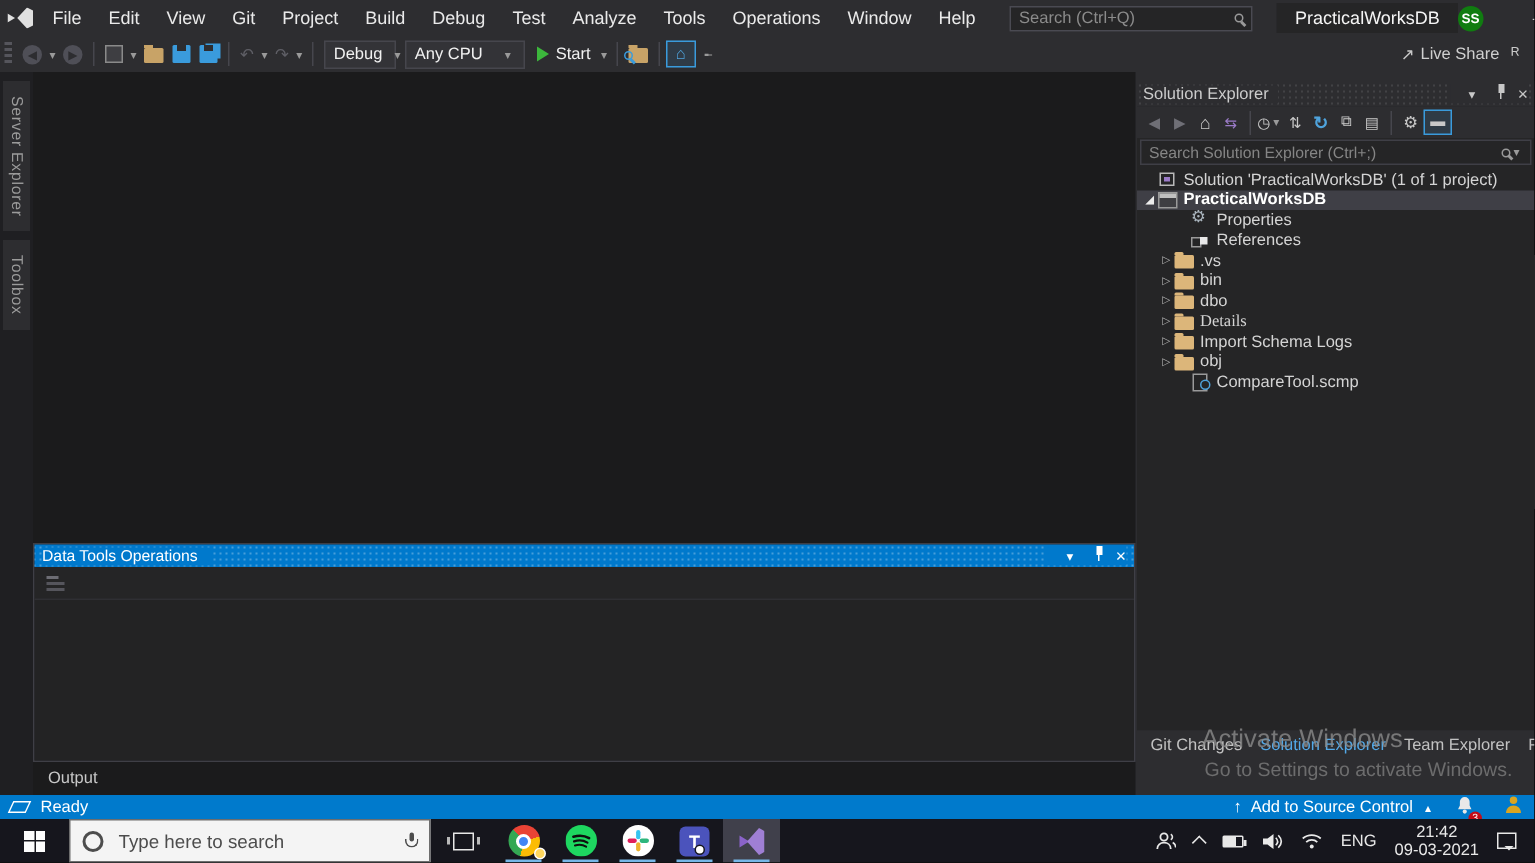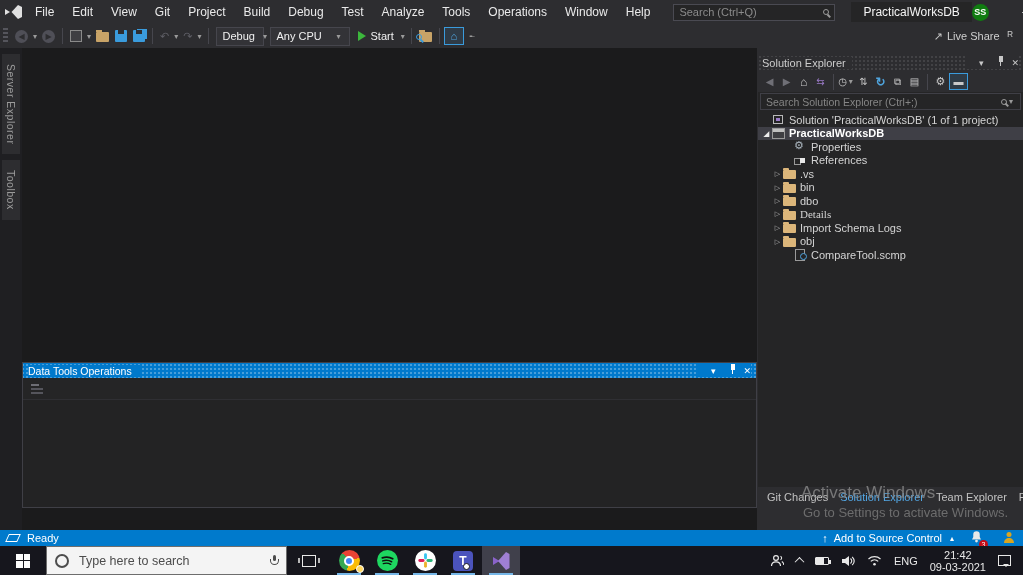--- a/index.html
+++ b/index.html
@@ -297,20 +297,23 @@
         <span><span class="pin-ic" style="filter:brightness(2);"></span></span>
         <span>✕</span>
       </span>
     </div>
     <div class="dt-toolbar">
       <span class="list-ic"></span>
     </div>
     <div class="dt-body"></div>
   </div>
 
+  <div class="output-bar">
+    <span class="output-tab">Output</span>
+  </div>
 
   <div class="sepanel">
     <div class="se-title">
       <span class="t">Solution Explorer</span>
       <span class="ticons">
         <span>▾</span>
         <span><span class="pin-ic"></span></span>
         <span>✕</span>
       </span>
     </div>

